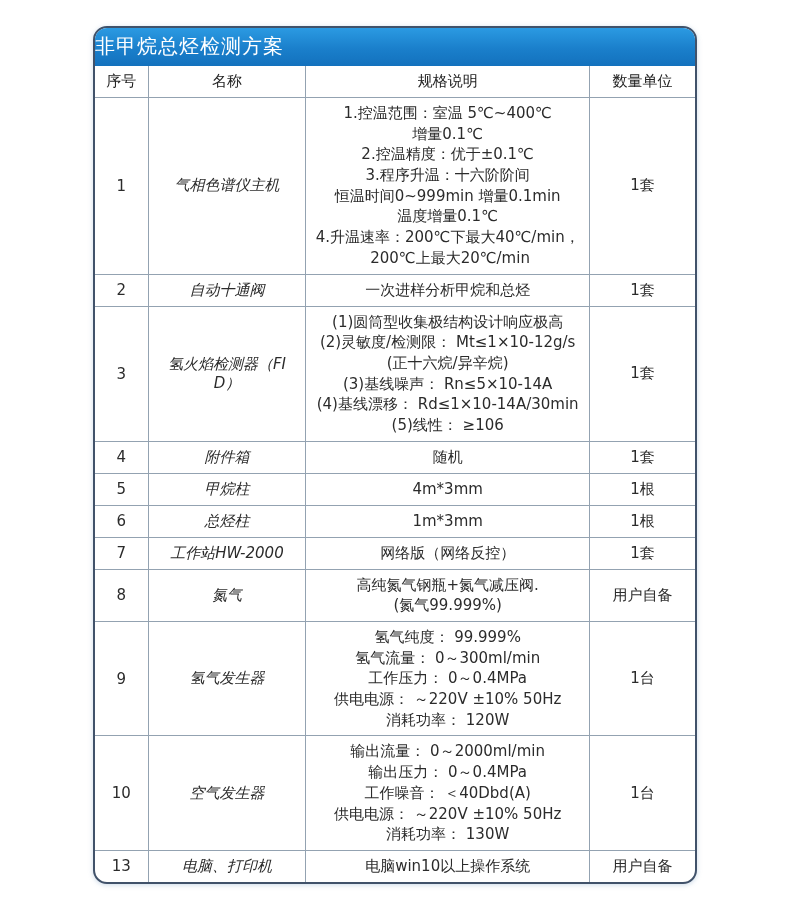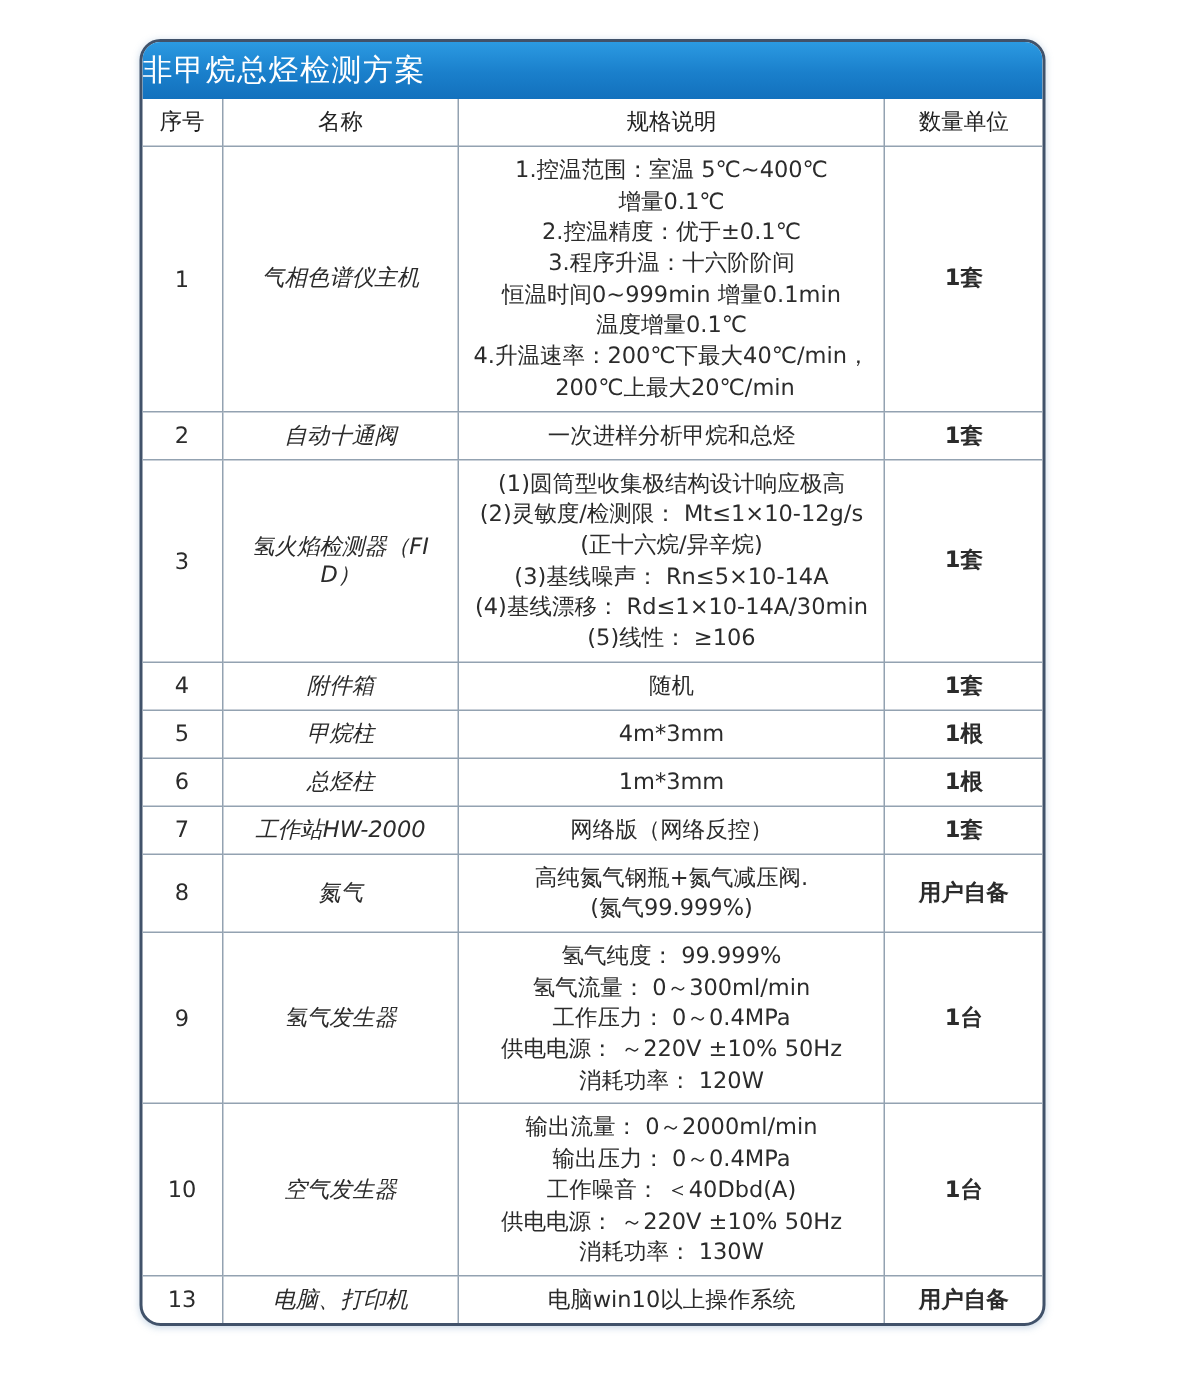--- a/index.html
+++ b/index.html
@@ -40,21 +40,21 @@
     word-break:break-all;
   }
   .spec-table tr>*:first-child{border-left:none;}
   .spec-table tr>*:last-child{border-right:none;}
   .spec-table tr:first-child>*{border-top:none;}
   .spec-table tr:last-child>*{border-bottom:none;}
   th.h-cell{padding:6px 8px;color:#222;}
   td.c-no{text-align:center;padding:6px 2px;}
   td.c-name{padding:6px 9px;font-style:italic;}
   td.c-spec{padding:5px 8px;white-space:pre-line;line-height:1.38;}
-  td.c-qty{padding:6px 9px;font-weight:bold;}
+  td.c-qty{padding:6px 9px;}
 </style>
 </head>
 <body>
 
 <div class="sheet">
   <div class="title-bar">非甲烷总烃检测方案</div>
   <table class="spec-table">
     <colgroup>
       <col style="width:53px">
       <col style="width:157px">

